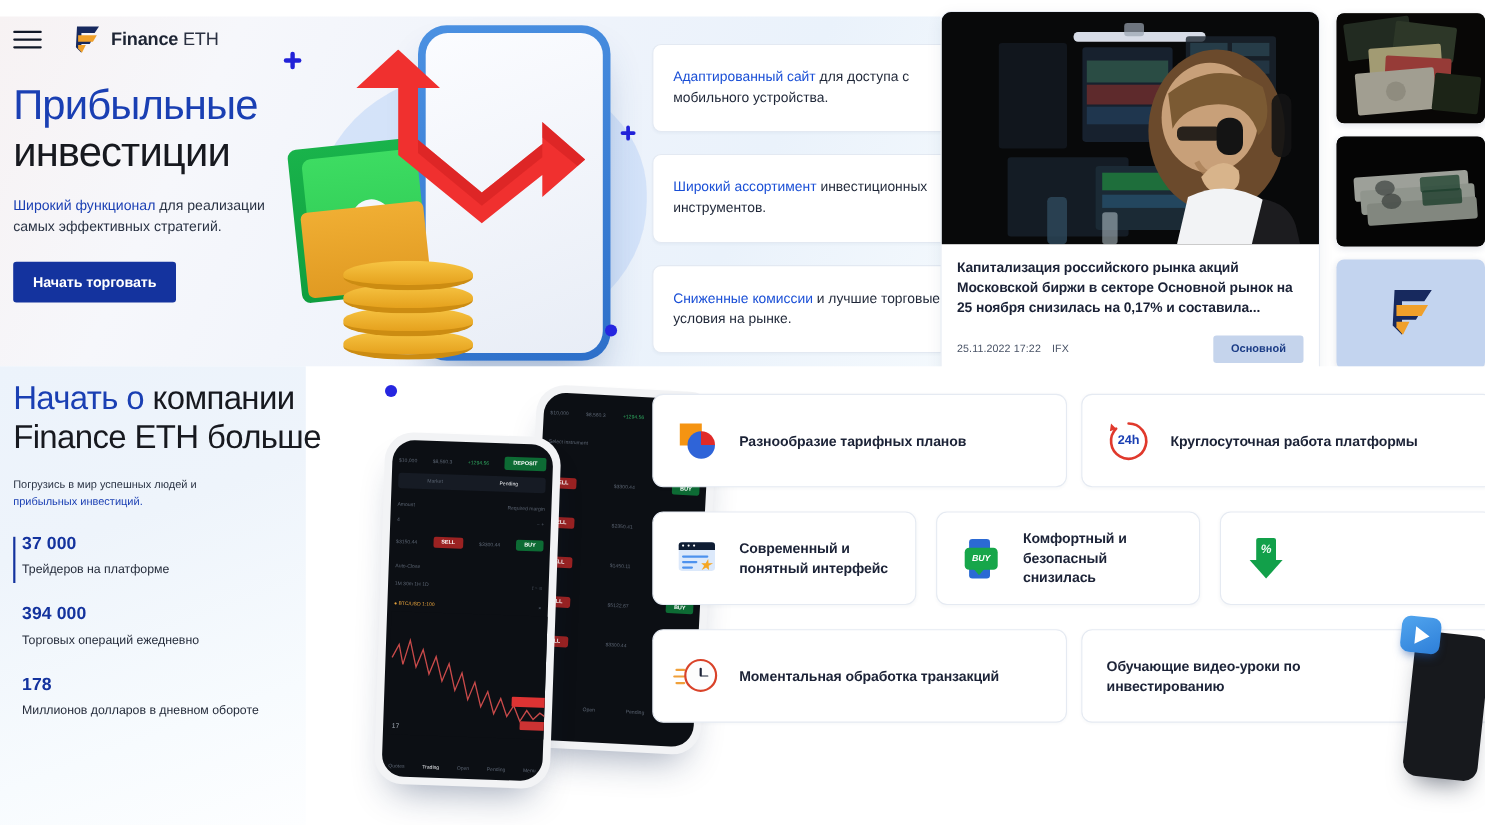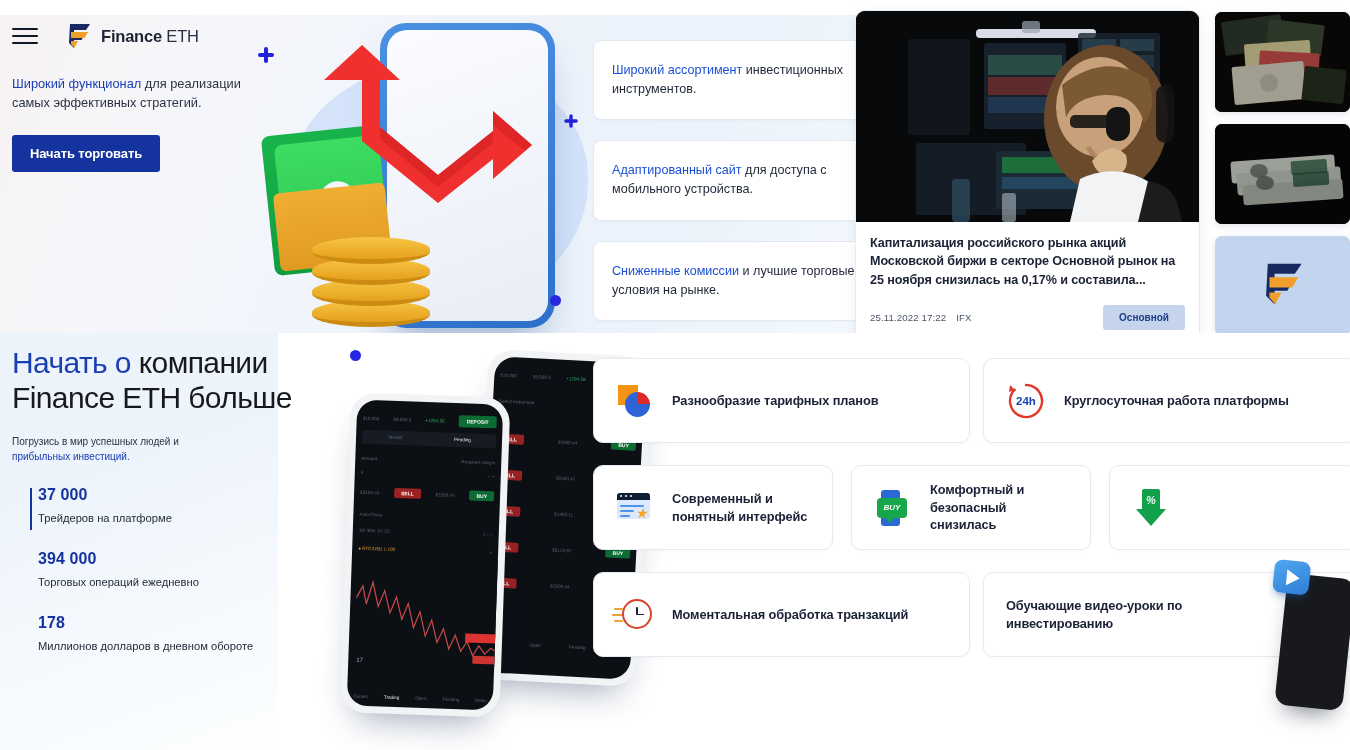--- a/index.html
+++ b/index.html
@@ -102,21 +102,21 @@
   .about {
     position:absolute; left:0; top:0; width:278px; height:417px;
     background:linear-gradient(160deg,#ecf3fb 0%, #eef4fb 35%, #f7fbfe 75%, #fdfeff 100%);
   }
   h2.about-title { margin:12px 0 0 12px; width:300px; font-size:30px; line-height:1.18; font-weight:400; letter-spacing:-.6px; }
   .about-title .b { color:#1a3fb3; }
   .about-title .d { color:#17191f; }
   .about-sub { margin:18px 0 0 12px; width:215px; font-size:10px; line-height:1.5; color:#2a3344; }
   .about-sub b { color:#1a3fb3; font-weight:400; }
   .stats { margin:22px 0 0 12px; width:250px; display:flex; flex-direction:column; gap:26px; }
-  .stat { position:relative; padding-left:8px;margin-left:18px; }
+  .stat { position:relative; padding-left:8px; }
   .stat:first-child:before { content:""; position:absolute; left:0; top:2px; width:2px; height:42px; background:#14339e; }
   .stat .num { font-size:16px; font-weight:700; color:#14339e; letter-spacing:.1px; }
   .stat .lbl { margin-top:8px; font-size:11.2px; color:#252c3b; }
 
   
   .phones { position:absolute; left:330px; top:20px; width:280px; height:400px; }
   .mock { position:absolute; border-radius:26px; background:#f2f3f5; padding:7px;
           box-shadow:0 20px 34px -16px rgba(20,40,80,.42); }
   .mock .s { width:100%; height:100%; border-radius:20px; background:#0c0f14; overflow:hidden; position:relative; }
   .mock-back { left:150px; top:0px; width:165px; height:330px; transform:rotate(3deg); }
@@ -212,33 +212,37 @@
             <svg width="26" height="28" viewBox="0 0 26 28">
               <path d="M4 2 H24 L20 8 H8 L8 12 H19 L15.5 18 H8 L8 26 L3 21 Z" fill="#17295e"></path>
               <path d="M5 10 H22 L18.5 16 H5 Z" fill="#f0a02a"></path>
               <path d="M5 19 H12 L8.5 26 L5 22 Z" fill="#f0a02a"></path>
             </svg>
           </span>
           <span class="brand-text"><span>Finance</span> <span class="light">ETH</span></span>
         </div>
       </div>
 
+      <h1 class="hero-title">
+        <span class="l1">Прибыльные</span>
+        <span class="l2">инвестиции</span>
+      </h1>
       <p class="hero-sub">
         <b>Широкий функционал</b><span> для реализации самых эффективных стратегий.</span>
       </p>
       <button class="cta">Начать торговать</button>
     </div>
   </section>
 
   <div class="feat-col">
     <div class="feat-card">
+      <span><b>Адаптированный сайт</b><span> для доступа с мобильного устройства.</span></span>
+    </div>
+    <div class="feat-card">
       <span><b>Широкий ассортимент</b><span> инвестиционных инструментов.</span></span>
-    </div>
-    <div class="feat-card">
-      <span><b>Адаптированный сайт</b><span> для доступа с мобильного устройства.</span></span>
     </div>
     <div class="feat-card">
       <span><b>Сниженные комиссии</b><span> и лучшие торговые условия на рынке.</span></span>
     </div>
   </div>
 
   <article class="news-card">
     <div class="news-img">
       <svg width="345" height="211" viewBox="0 0 345 211">
         <rect width="345" height="211" fill="#08090a"></rect>

